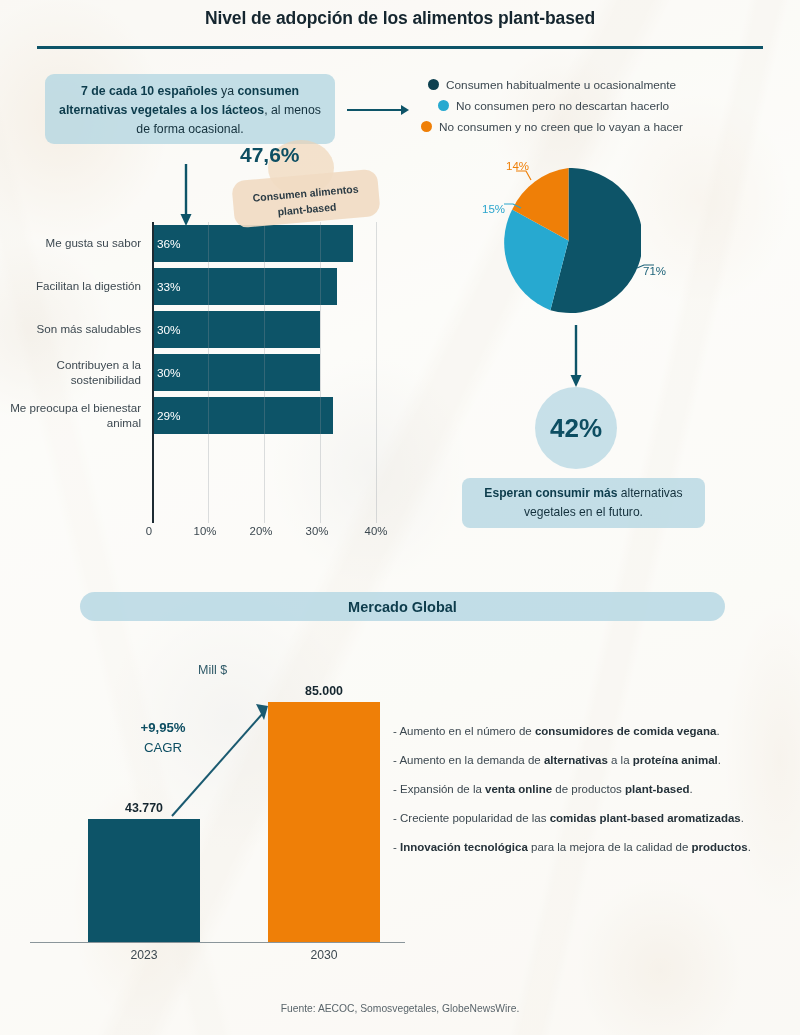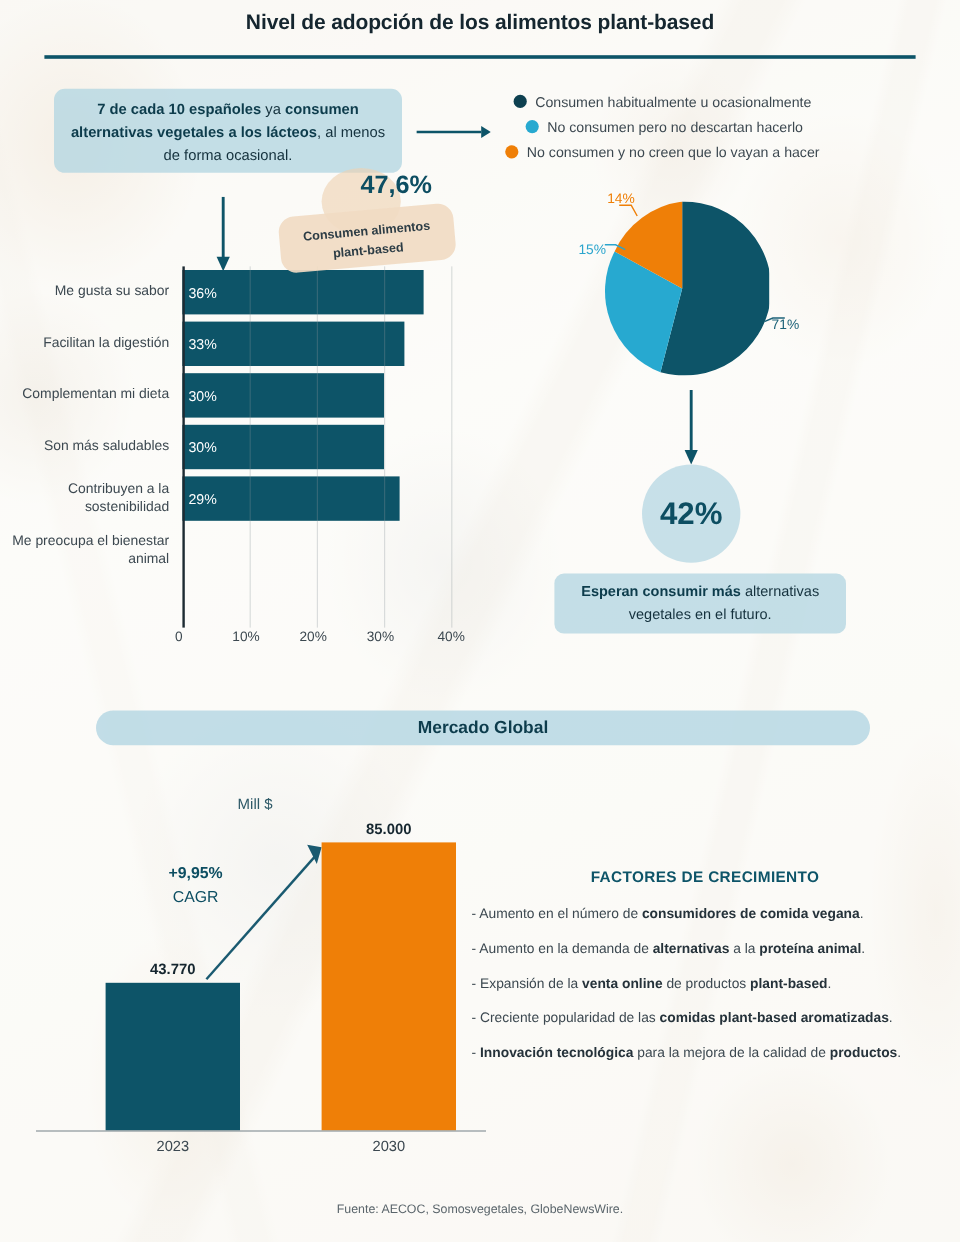--- a/index.html
+++ b/index.html
@@ -71,21 +71,21 @@
   .arrow-down-1 {
     position: absolute; left: 178px; top: 164px; width: 16px; height: 62px;
   }
   .arrow-down-2 {
     position: absolute; left: 568px; top: 325px; width: 16px; height: 62px;
   }
 
   
   .pct476 {
     position: absolute; left: 240px; top: 143px; width: 120px;
-    text-align: right;
+    text-align: left;
     font-size: 21px; font-weight: bold; color: #0d4e62;
     z-index: 4;
   }
   .pct476-blob {
     position: absolute; left: 268px; top: 140px;
     width: 66px; height: 56px; border-radius: 50%;
     background: rgba(238,210,178,.62);
     z-index: 3;
   }
   .badge-pb {
@@ -258,21 +258,20 @@
     <div class="legend-row r3">
       <span class="dot" style="background:#ef7f07"></span>
       <span class="lbl">No consumen y no creen que lo vayan a hacer</span>
     </div>
   </div>
 
   <div class="hbar-wrap">
     <div class="hbar-labels">
       <div class="hbar-lbl">Me gusta su sabor</div>
       <div class="hbar-lbl">Facilitan la digestión</div>
-      <div class="hbar-lbl">Complementan mi dieta</div>
       <div class="hbar-lbl">Son más saludables</div>
       <div class="hbar-lbl">Contribuyen a la sostenibilidad</div>
       <div class="hbar-lbl">Me preocupa el bienestar animal</div>
     </div>
 
     <div class="hbar-plot">
       <div class="gridline" style="left:56px"></div>
       <div class="gridline" style="left:112px"></div>
       <div class="gridline" style="left:168px"></div>
       <div class="gridline" style="left:224px"></div>
@@ -363,21 +362,20 @@
   <div class="vbar vbar-1"></div>
   <div class="vbar vbar-2"></div>
   <div class="vbar-base"></div>
 
   <div class="vbar-val v1">43.770</div>
   <div class="vbar-val v2">85.000</div>
   <div class="vbar-cat c1">2023</div>
   <div class="vbar-cat c2">2030</div>
 
   <div class="factors">
-    <div class="factors-title">FACTORES DE CRECIMIENTO</div>
 
     <div class="factor">
       <span> - Aumento en el número de </span><b>consumidores de comida vegana</b><span>.</span>
     </div>
     <div class="factor">
       <span>- Aumento en la demanda de </span><b>alternativas</b><span> a la </span><b>proteína animal</b><span>.</span>
     </div>
     <div class="factor">
       <span>- Expansión de la </span><b>venta online</b><span> de productos </span><b>plant-based</b><span>.</span>
     </div>

